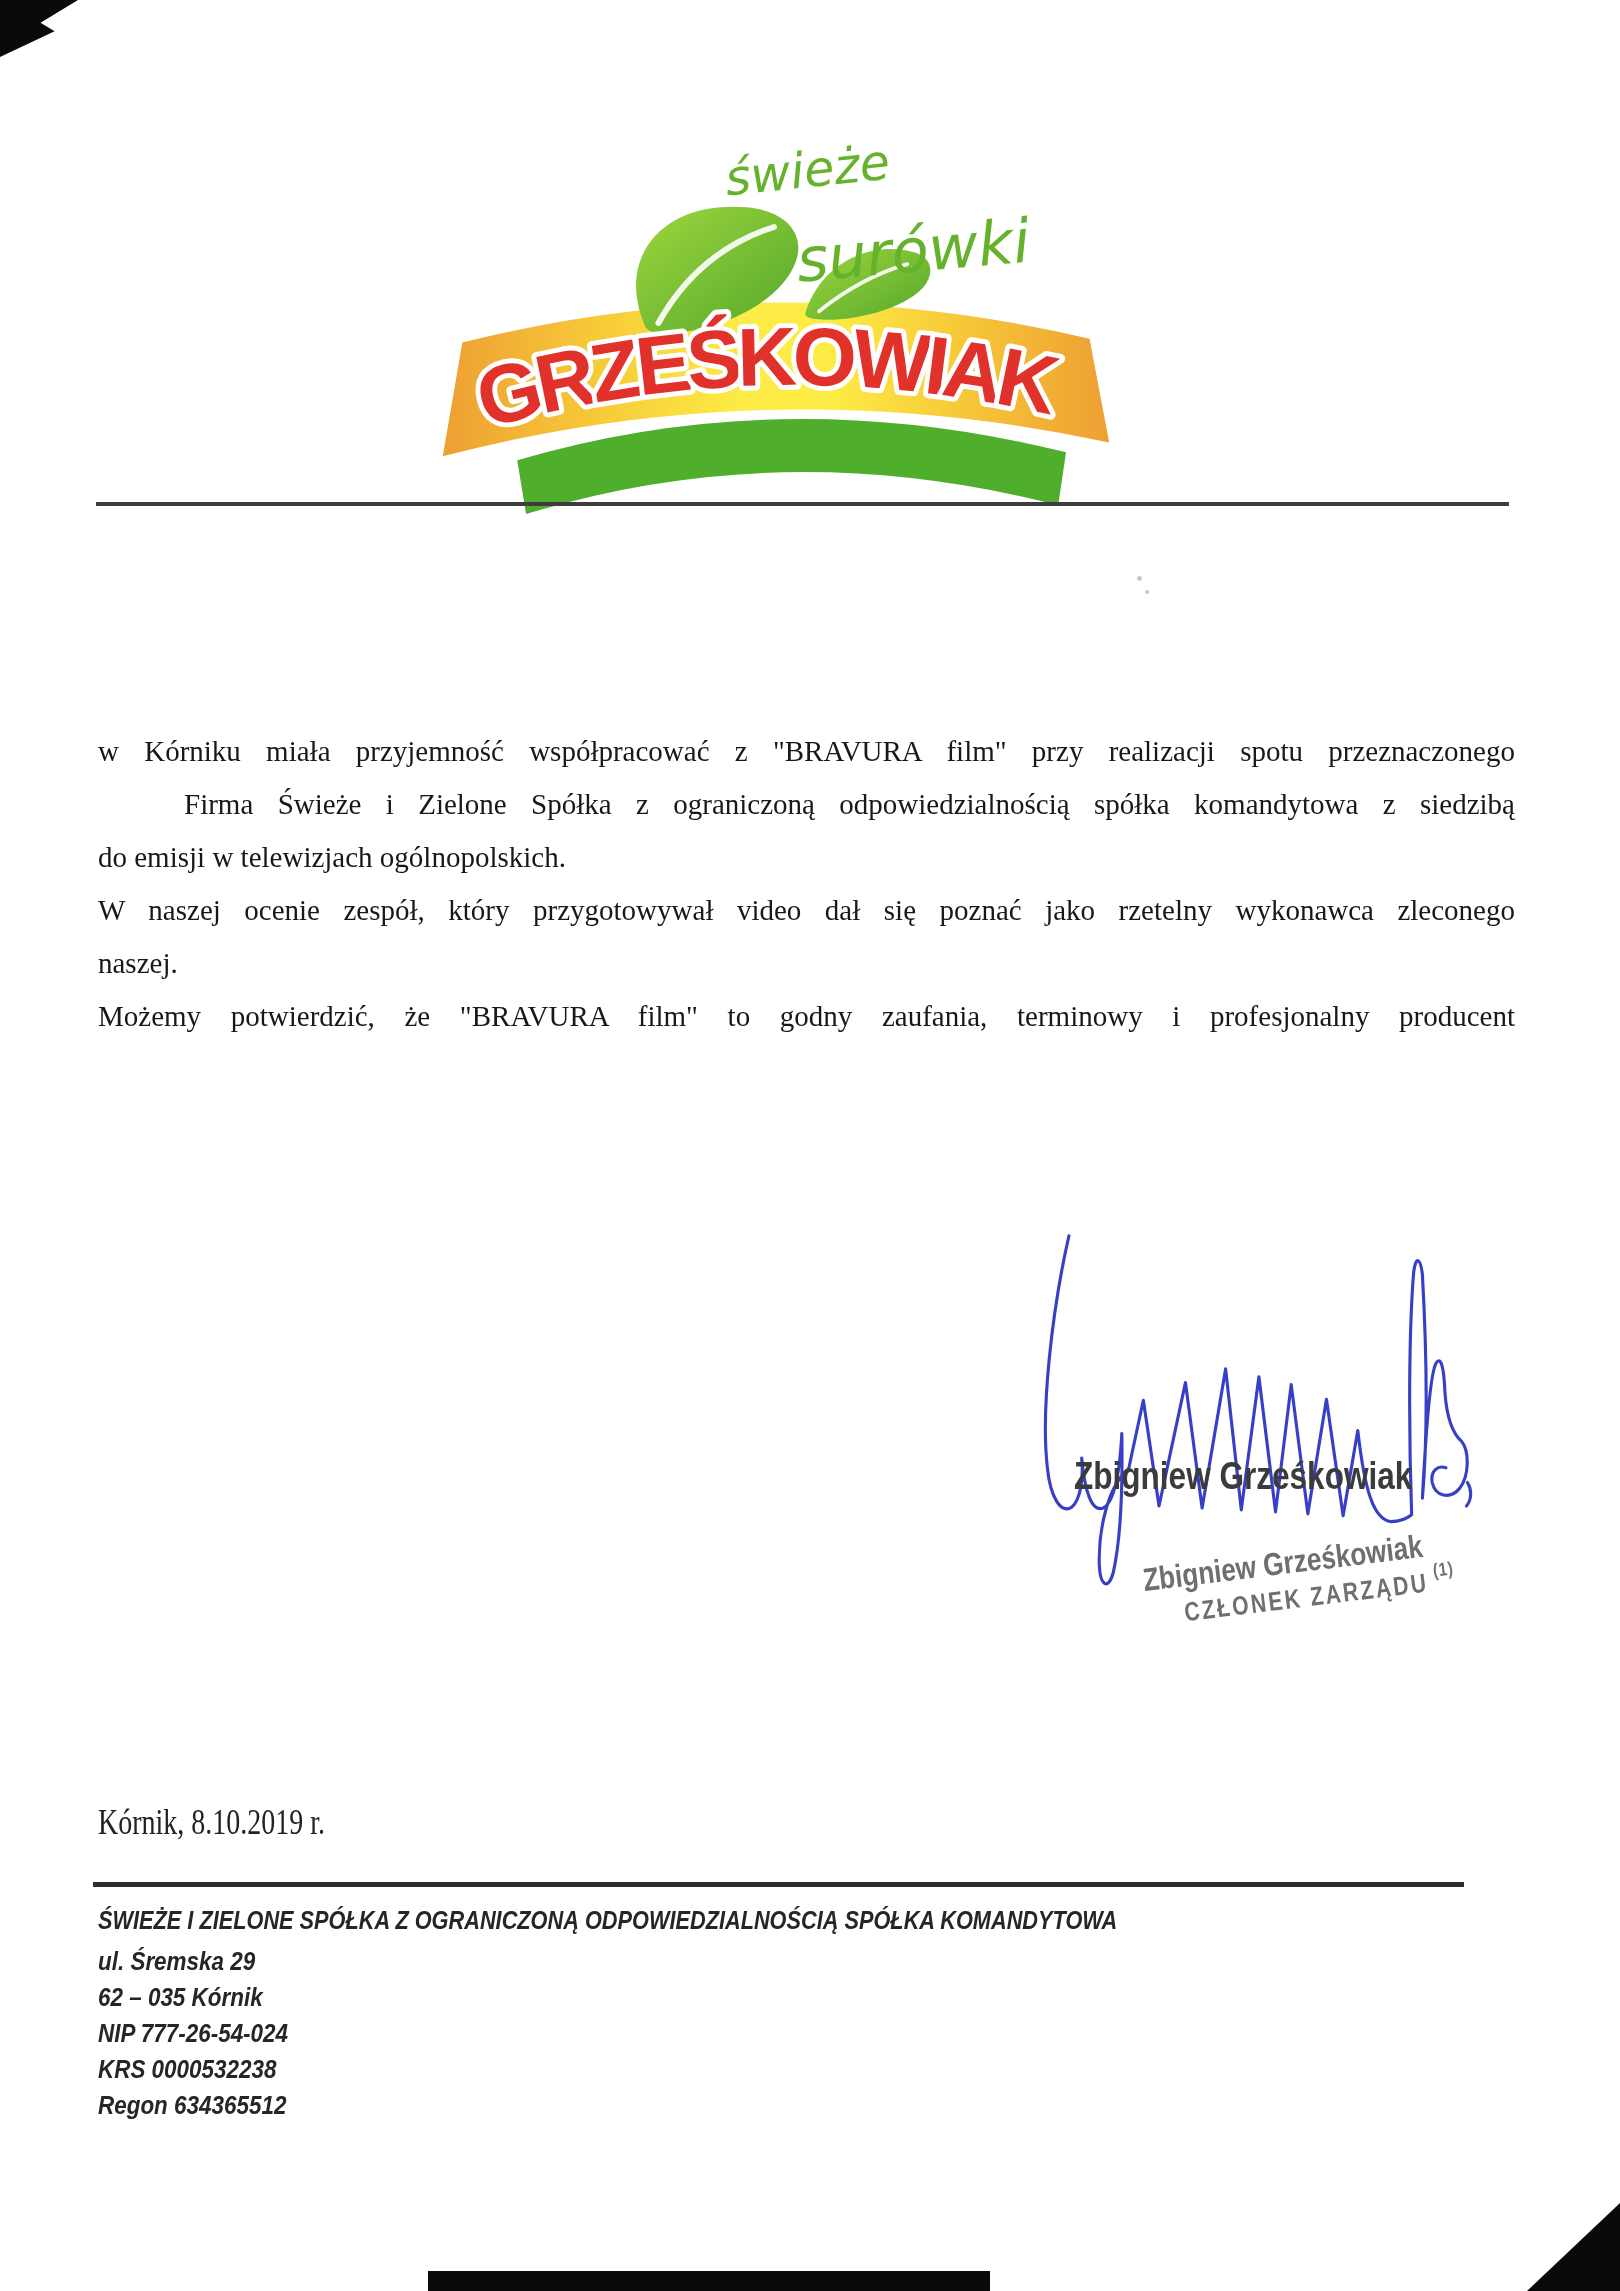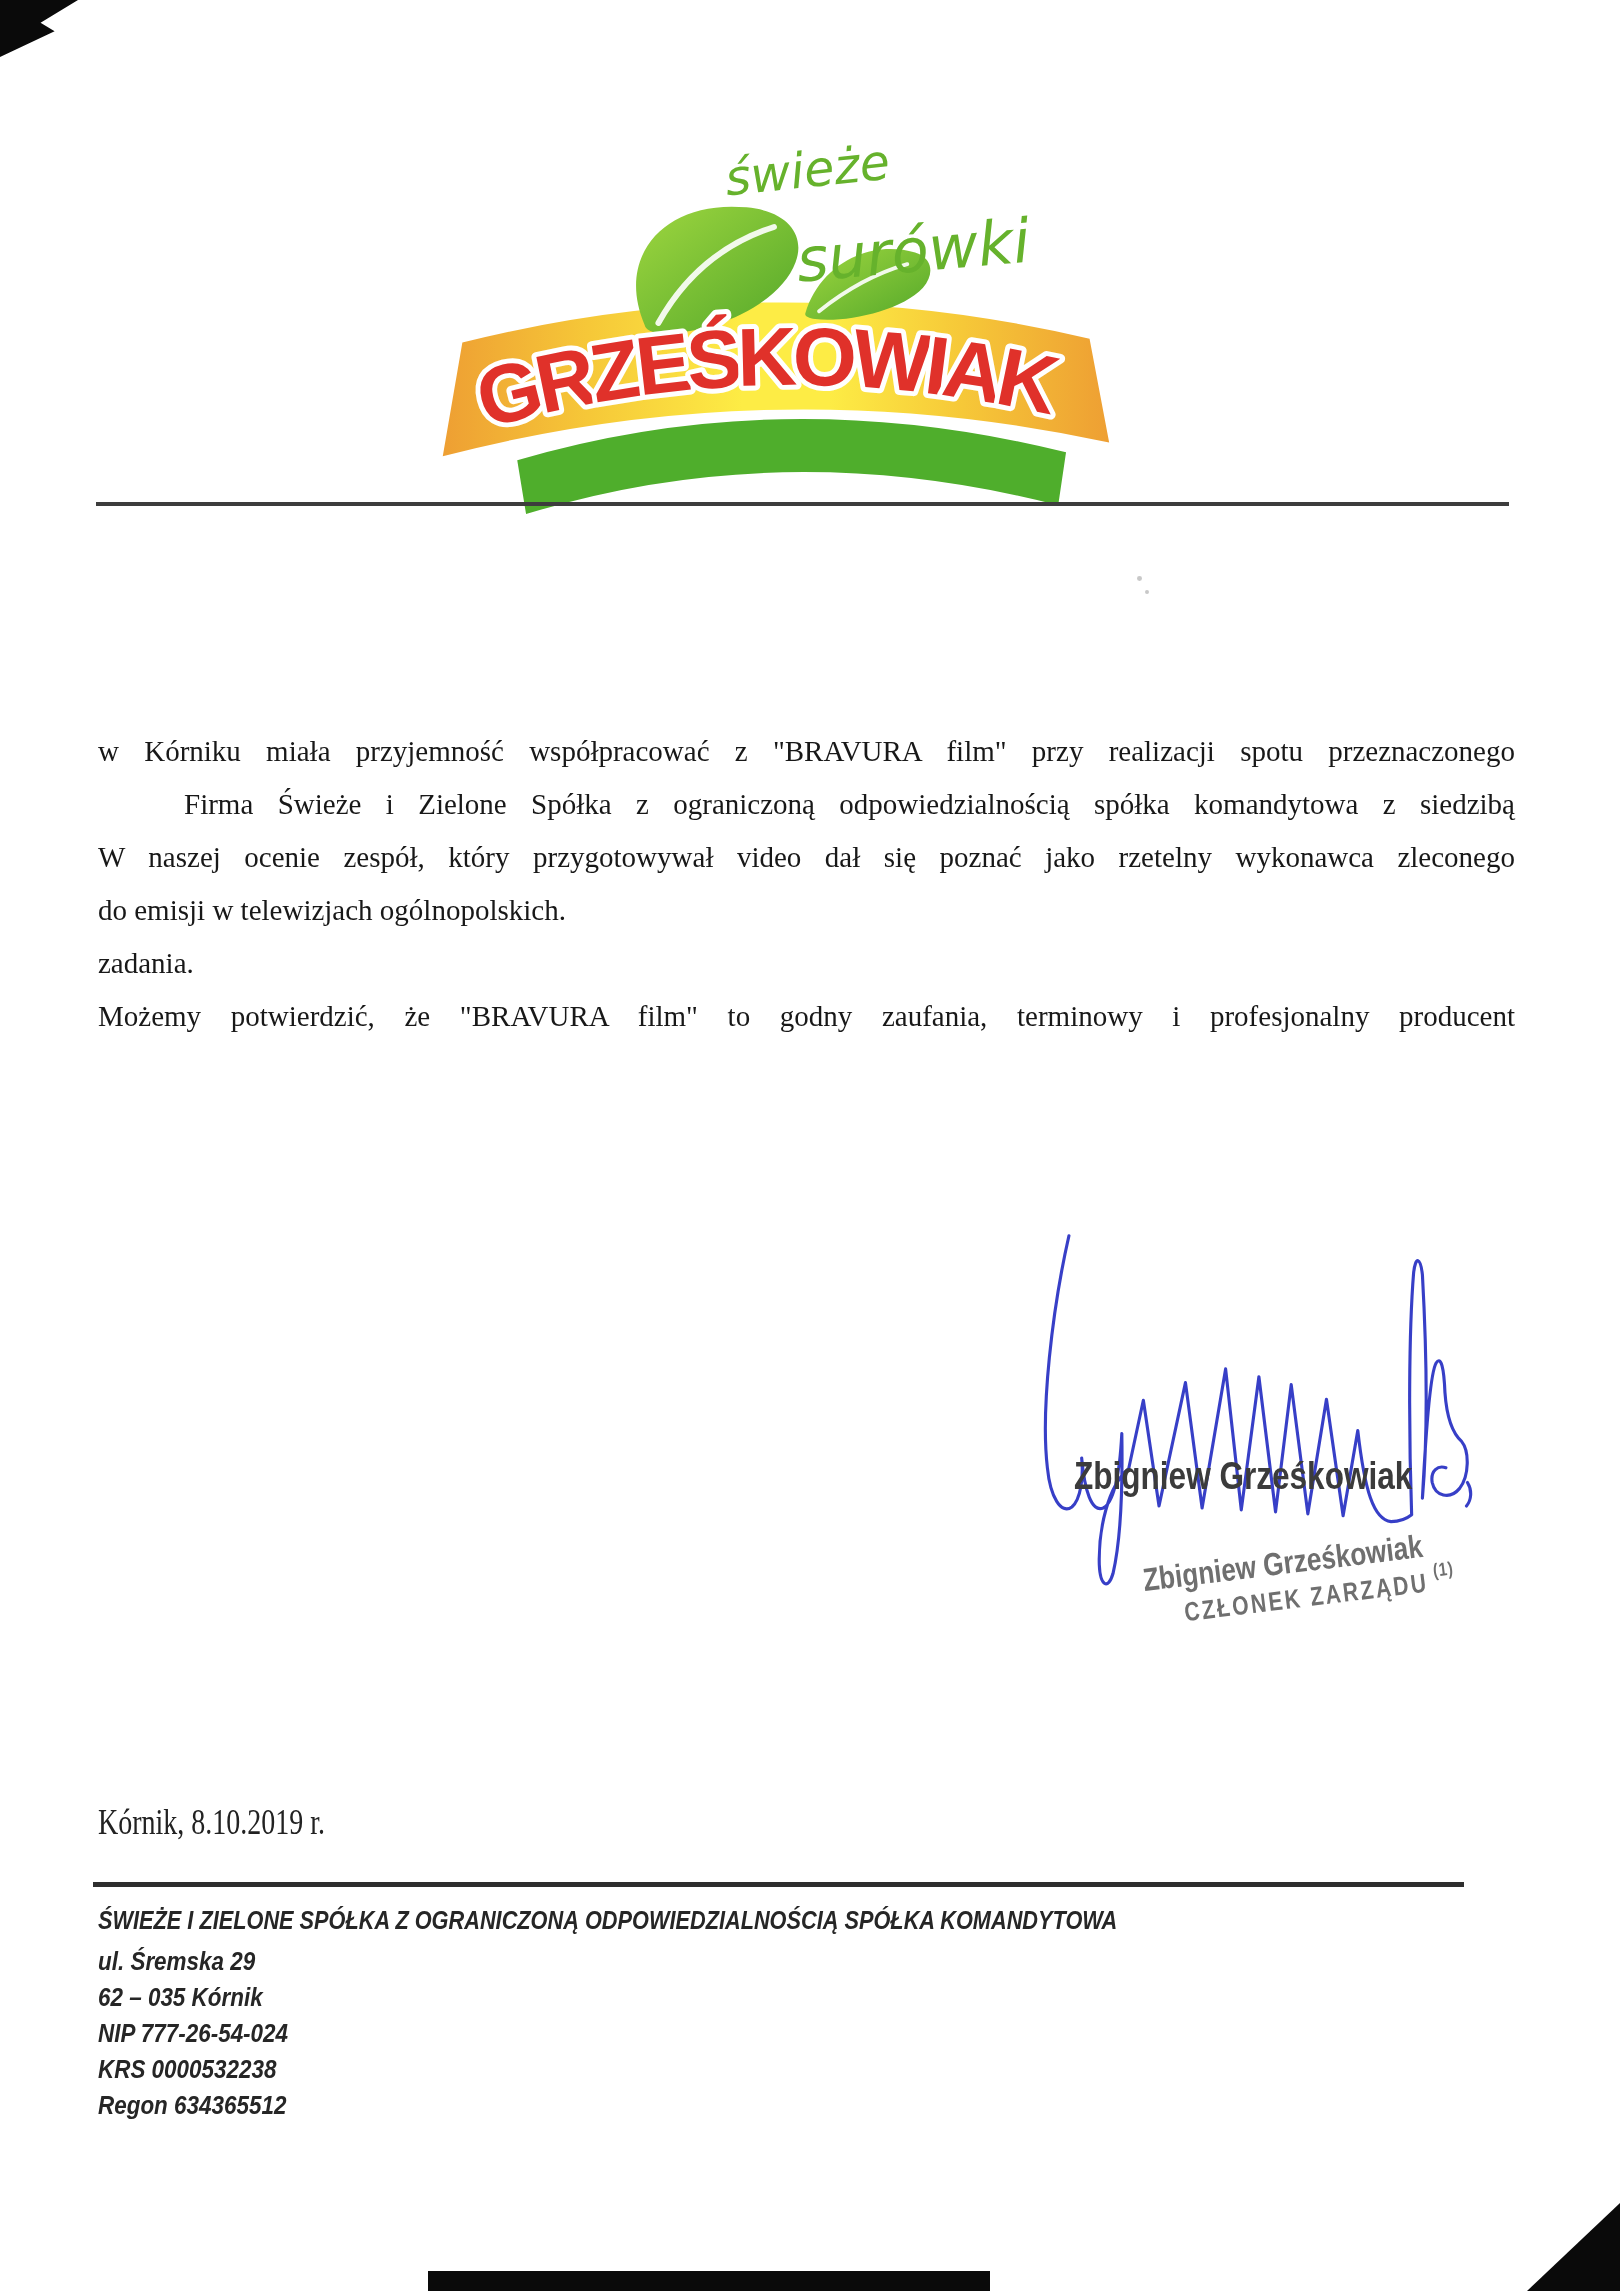--- a/index.html
+++ b/index.html
@@ -91,23 +91,23 @@
     </text>
   </svg>
 
   <div class="rule-top"></div>
   <div class="speck" style="left:1137px;top:576px;width:4.9px;height:4.9px;"></div>
   <div class="speck" style="left:1145px;top:590px;width:3.9px;height:3.9px;"></div>
 
   <div class="body-block">
     <div class="bline">w Kórniku miała przyjemność współpracować z "BRAVURA film" przy realizacji spotu przeznaczonego</div>
     <div class="bline indent">Firma Świeże i Zielone Spółka z ograniczoną odpowiedzialnością spółka komandytowa z siedzibą</div>
+    <div class="bline last">do emisji w telewizjach ogólnopolskich.</div>
     <div class="bline">W naszej ocenie zespół, który przygotowywał video dał się poznać jako rzetelny wykonawca zleconego</div>
-    <div class="bline last">do emisji w telewizjach ogólnopolskich.</div>
-    <div class="bline last">zadania.</div>
+    <div class="bline last">naszej.</div>
     <div class="bline">Możemy potwierdzić, że "BRAVURA film" to godny zaufania, terminowy i profesjonalny producent</div>
   </div>
 
   <svg class="sig-svg" viewBox="1040 1230 480 420" aria-hidden="true">
     <path fill="none" stroke="#2c35c4" stroke-width="3.2" stroke-linecap="round" stroke-linejoin="round" opacity="0.95" d="
       M 1091 1260 C 1074 1335, 1062 1438, 1069 1497 C 1072 1527, 1083 1545, 1094 1537 C 1103 1529, 1106 1507, 1104 1487
       M 1104 1487 C 1107 1520, 1114 1543, 1126 1538 C 1138 1532, 1143 1500, 1145 1462
       C 1146 1520, 1143 1575, 1136 1605 C 1131 1622, 1123 1618, 1122 1596 C 1121 1560, 1131 1515, 1152 1498
       M 1152 1498 L 1167 1428 L 1183 1536 L 1210 1410 L 1227 1538 L 1251 1396 L 1267 1540 L 1285 1404 L 1302 1542
       L 1318 1412 L 1335 1544 L 1354 1427 L 1371 1546 L 1386 1459

